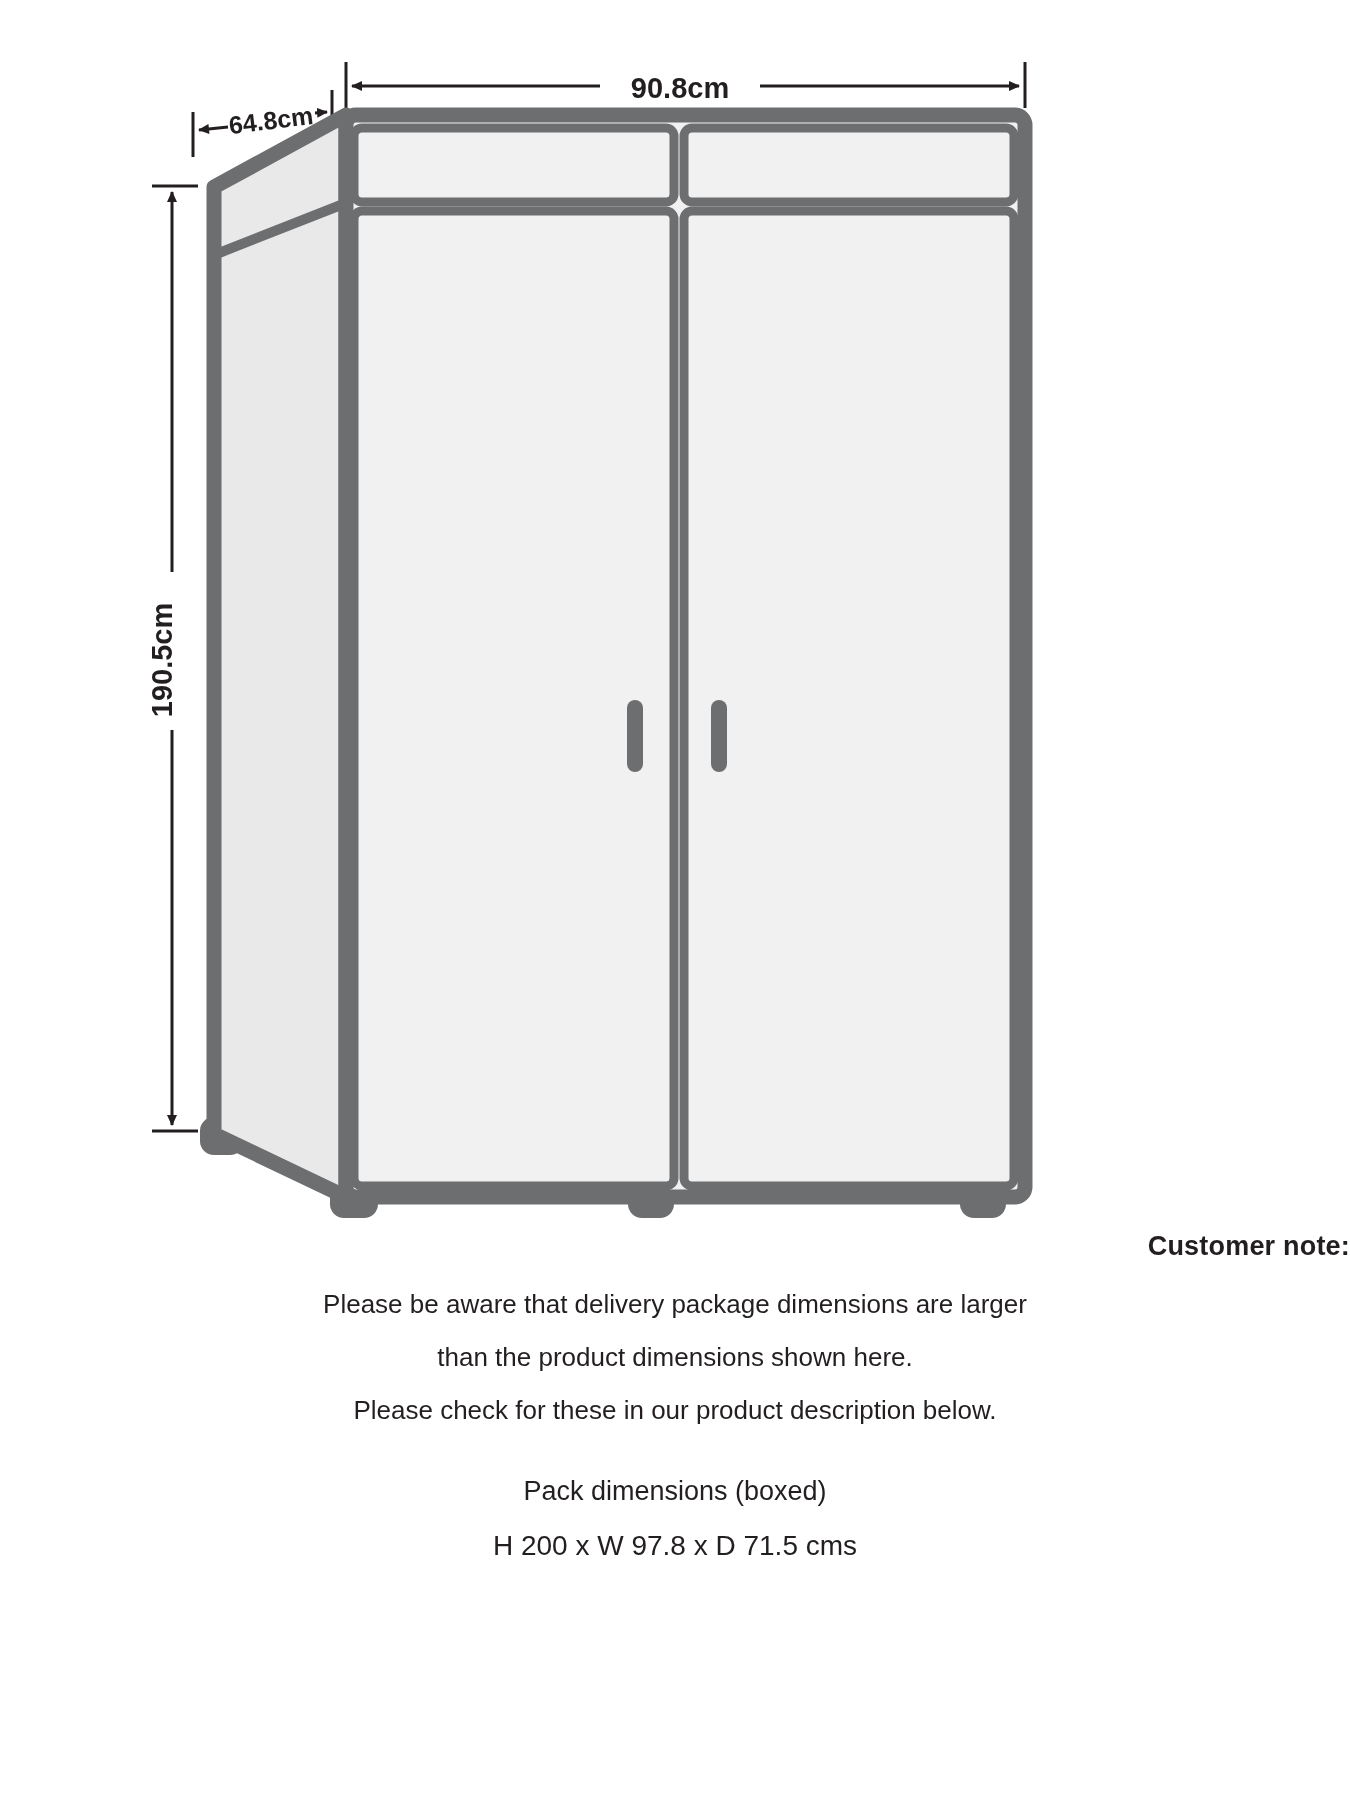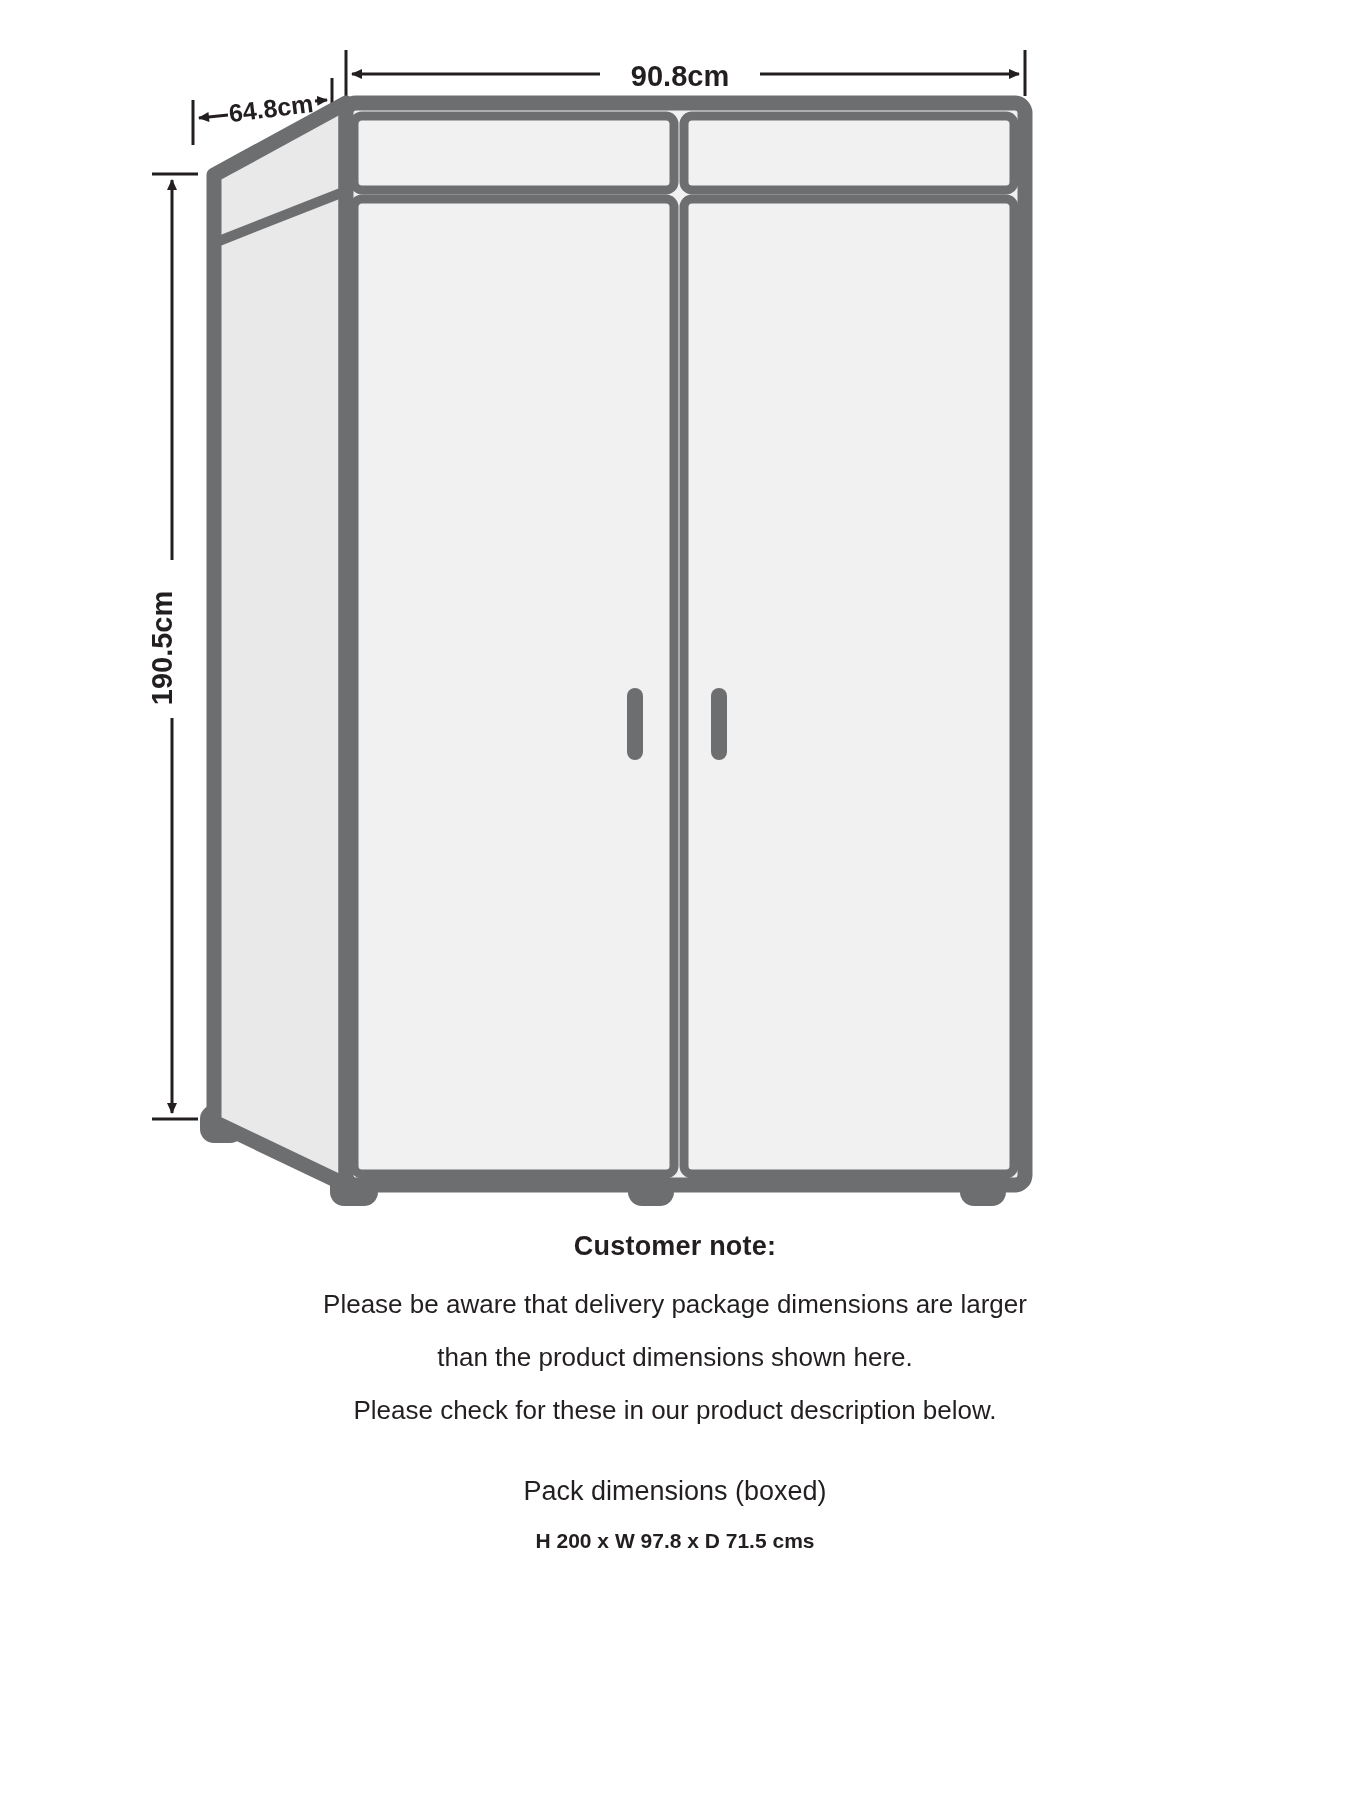--- a/index.html
+++ b/index.html
@@ -11,21 +11,21 @@
     width: 1350px;
     height: 1800px;
     font-family: "Liberation Sans", sans-serif;
     color: #231f20;
     position: relative;
     overflow: hidden;
   }
   #diagram-wrap {
     position: absolute;
     left: 0;
-    top: 0;
+    top: 12px;
     width: 1350px;
     height: 1230px;
   }
   #diagram-svg {
     display: block;
   }
   .dim-label {
     font-family: "Liberation Sans", sans-serif;
     font-weight: bold;
     fill: #231f20;
@@ -36,38 +36,39 @@
     top: 1228px;
     width: 1350px;
     text-align: center;
   }
   .note-title {
     font-size: 27px;
     font-weight: bold;
     letter-spacing: 0.2px;
     margin: 0 0 22px 0;
     line-height: 1.35;
+    text-align: right;
   }
   .note-line {
     font-size: 26px;
     line-height: 1.42;
     margin: 16px;
     font-weight: normal;
   }
   .pack-title {
     font-size: 27px;
     font-weight: normal;
     margin: 44px 0 6px 0;
     line-height: 1.35;
   }
   .pack-line {
-    font-size: 21px;
+    font-size: 28px;
     line-height: 1.4;
     margin: 16px;
-    font-weight: bold;
+    font-weight: normal;
   }
 </style>
 </head>
 <body>
 
 <div id="diagram-wrap">
   <svg id="diagram-svg" width="1350" height="1230" viewBox="0 0 1350 1230" xmlns="http://www.w3.org/2000/svg">
 
     <defs>
       <marker id="arrHead" markerWidth="12" markerHeight="12" refX="10" refY="5" orient="auto" markerUnits="userSpaceOnUse">

